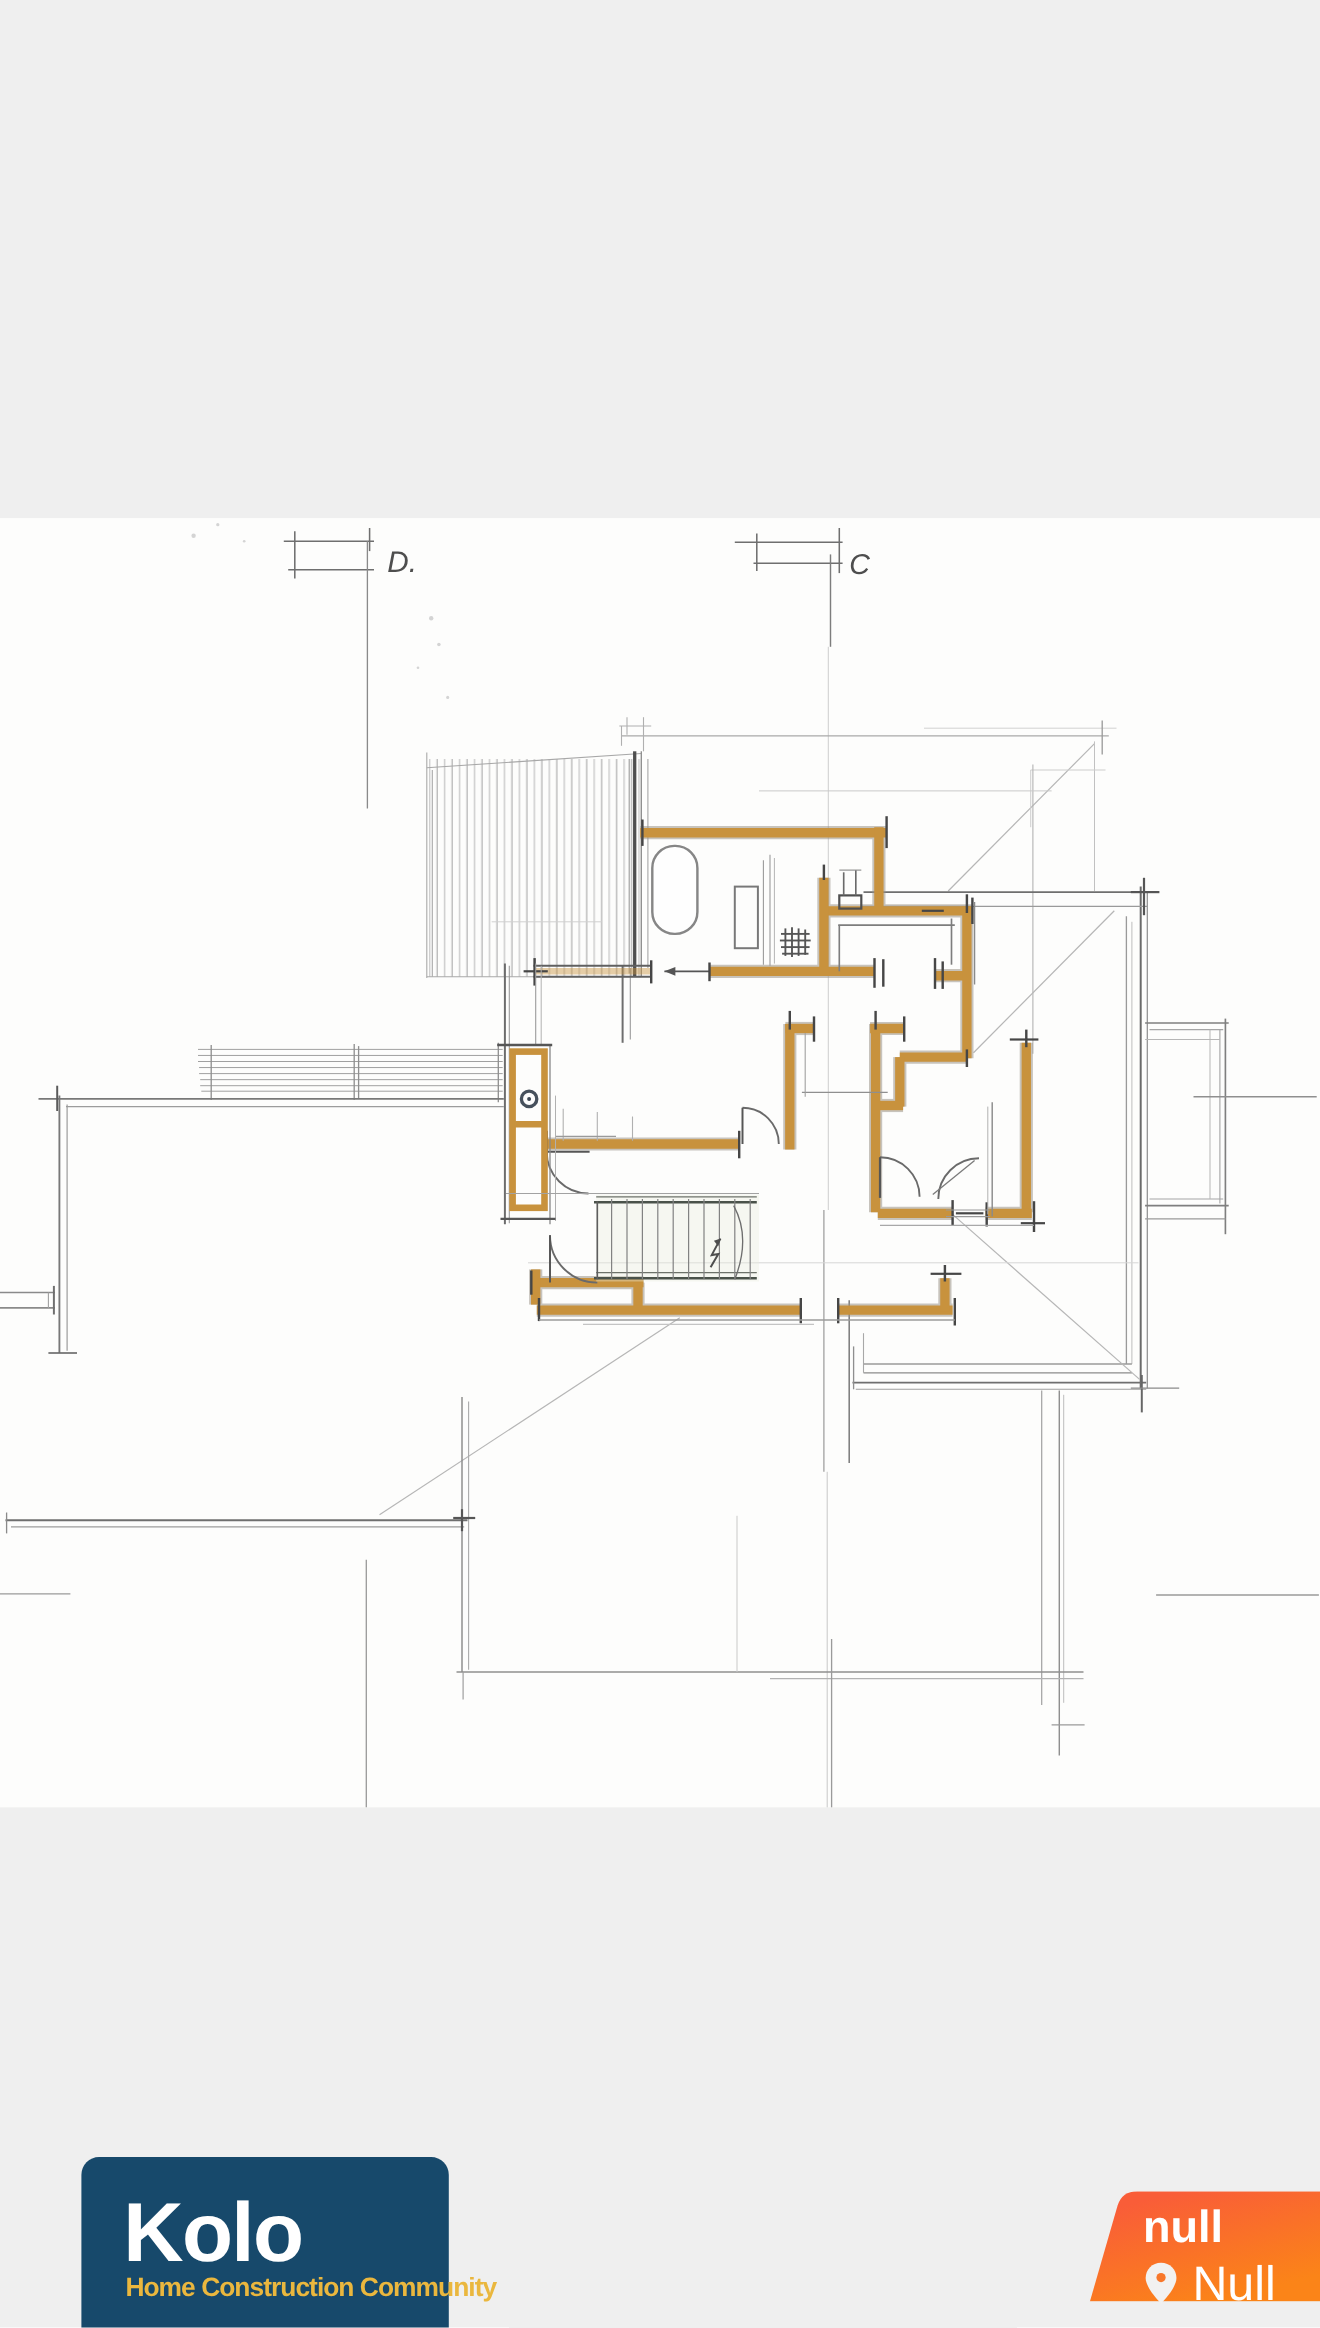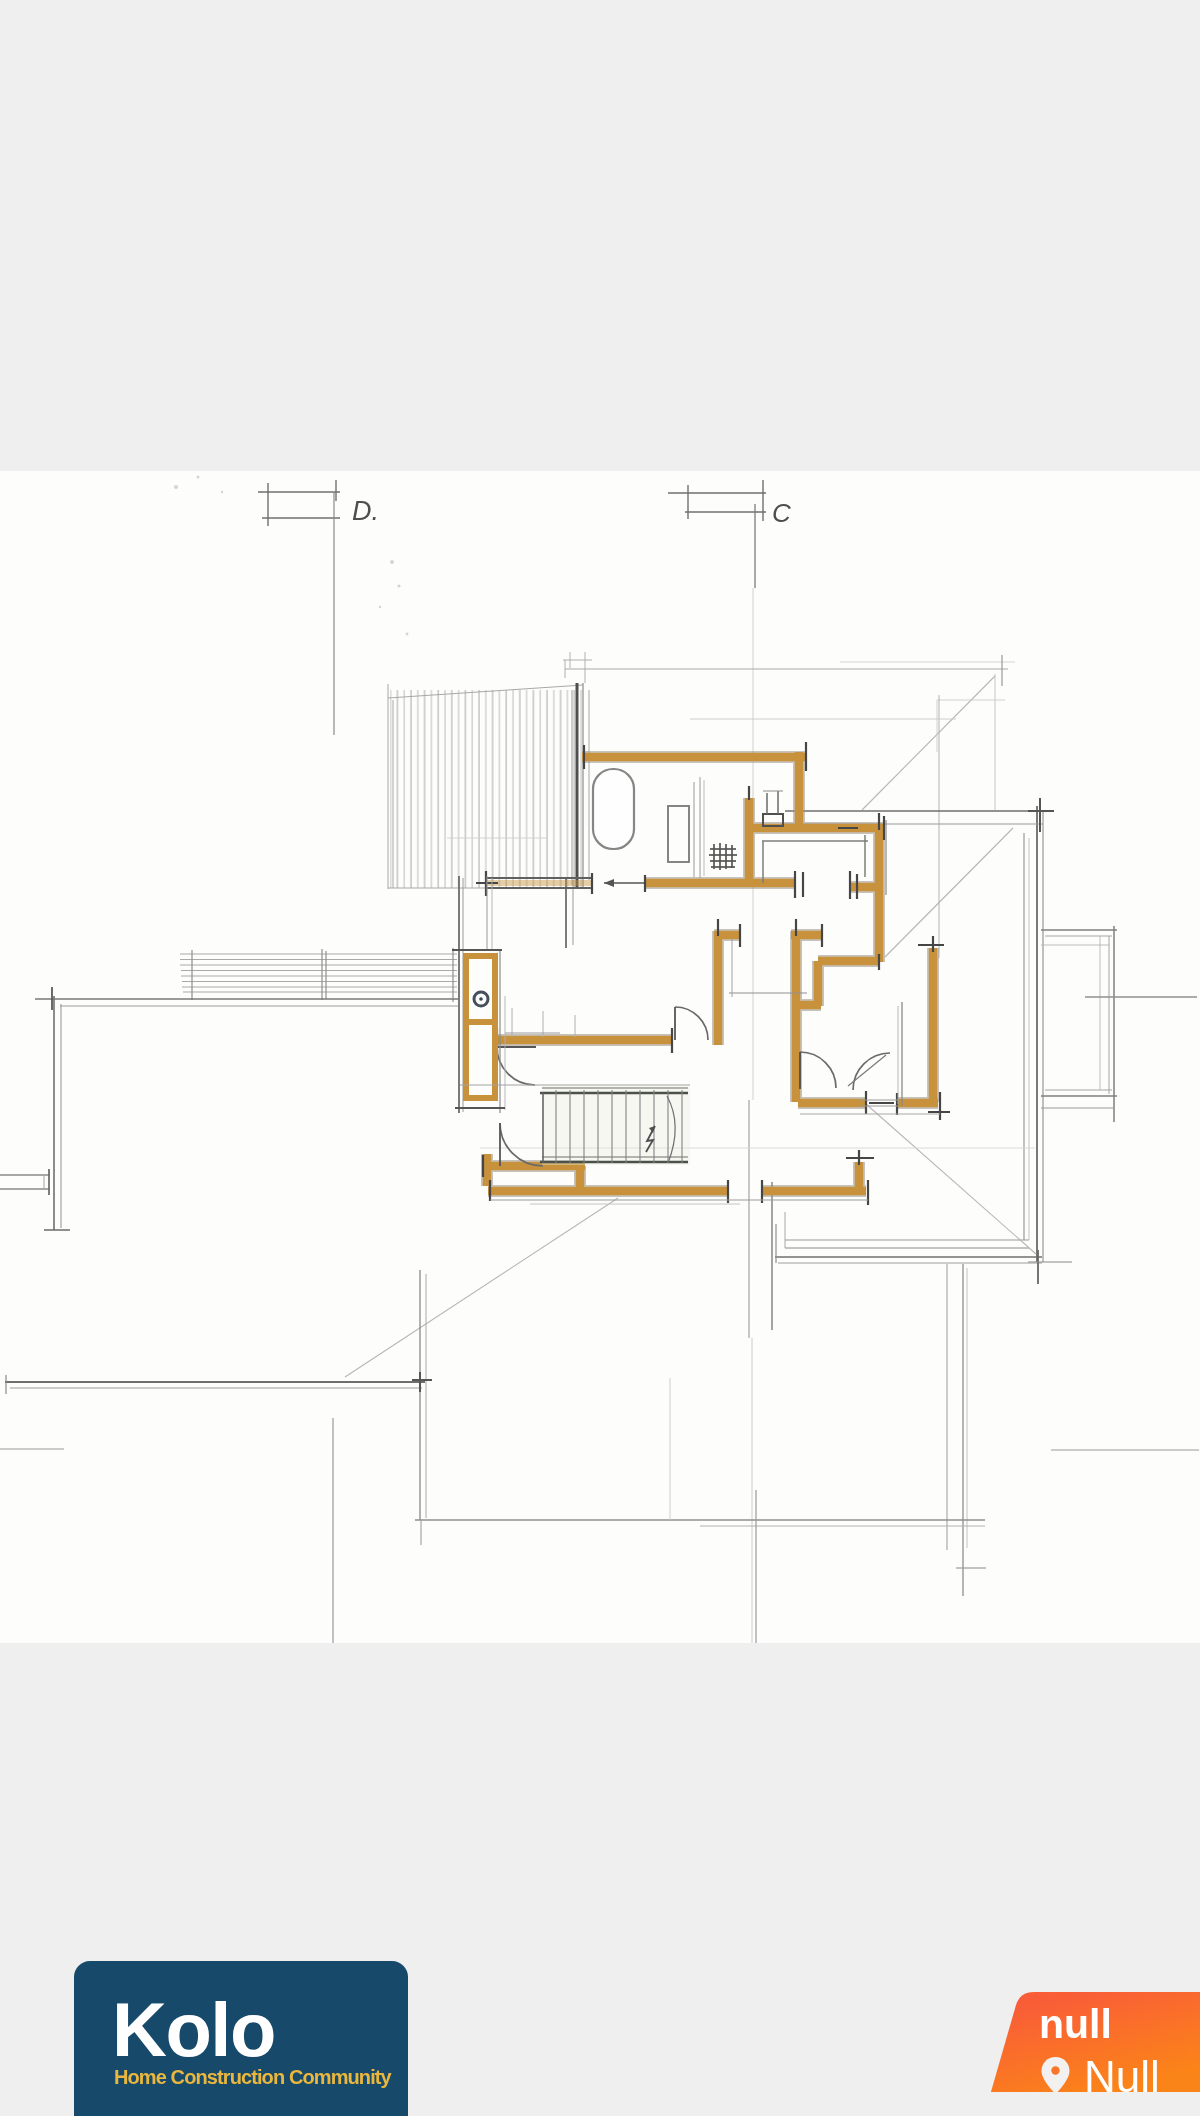--- a/index.html
+++ b/index.html
@@ -1,21 +1,21 @@
 <!DOCTYPE html>
 <html><head>
 <meta charset="utf-8">
 <style>
   html,body{margin:0;padding:0;}
   body{width:1200px;height:2116px;position:relative;background:#fdfdfc;font-family:"Liberation Sans",sans-serif;overflow:hidden;}
   .band{position:absolute;left:0;width:1200px;background:#efefef;}
   #plan{position:absolute;left:0;top:0;}
   .kolo{position:absolute;left:74px;top:1961px;width:334px;height:177px;background:#17496b;border-radius:16px 16px 0 0;}
   .kolo .logo{position:absolute;left:38px;top:31px;color:#ffffff;font-size:76px;font-weight:bold;letter-spacing:-1.5px;line-height:1;}
-  .kolo .sub{position:absolute;left:40px;top:105px;color:#eab73e;font-size:20px;font-weight:bold;letter-spacing:-0.9px;white-space:nowrap;}
+  .kolo .sub{position:absolute;left:40px;top:105px;color:#eab73e;font-size:24px;font-weight:bold;letter-spacing:-0.9px;white-space:nowrap;}
   .badge{position:absolute;left:983px;top:1992px;width:217px;height:100px;
     background:linear-gradient(165deg,#f95d38 15%,#fb8418 85%);
     clip-path:path("M 51 0 L 217 0 L 217 124 L 1 124 L 33 13 Q 37 0 51 0 Z");}
   .badge .t1{position:absolute;left:56px;top:9px;color:#fff;font-size:41px;font-weight:bold;}
   .badge .t2{position:absolute;left:101px;top:60px;color:#fff;font-size:44px;}
   .badge svg{position:absolute;left:57px;top:64px;}
 </style>
 </head>
 <body>
 

